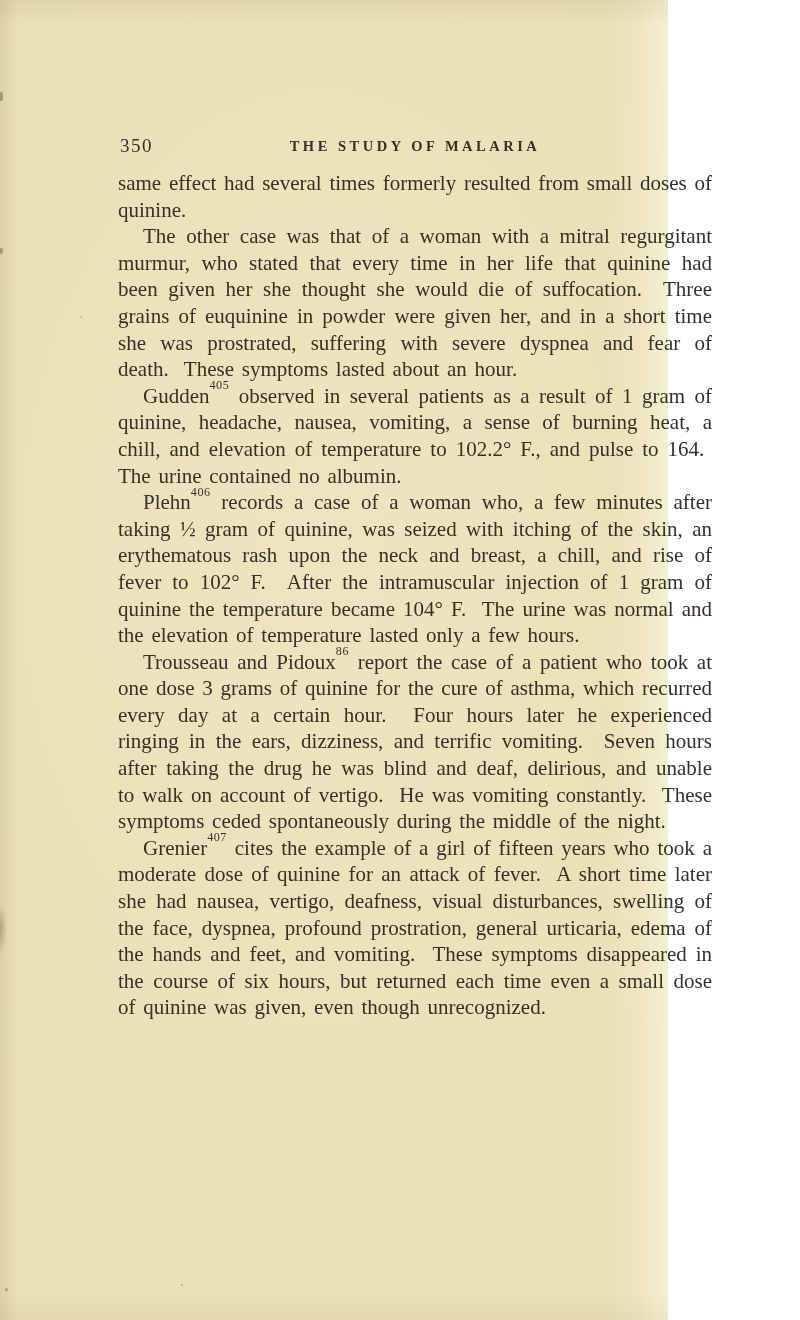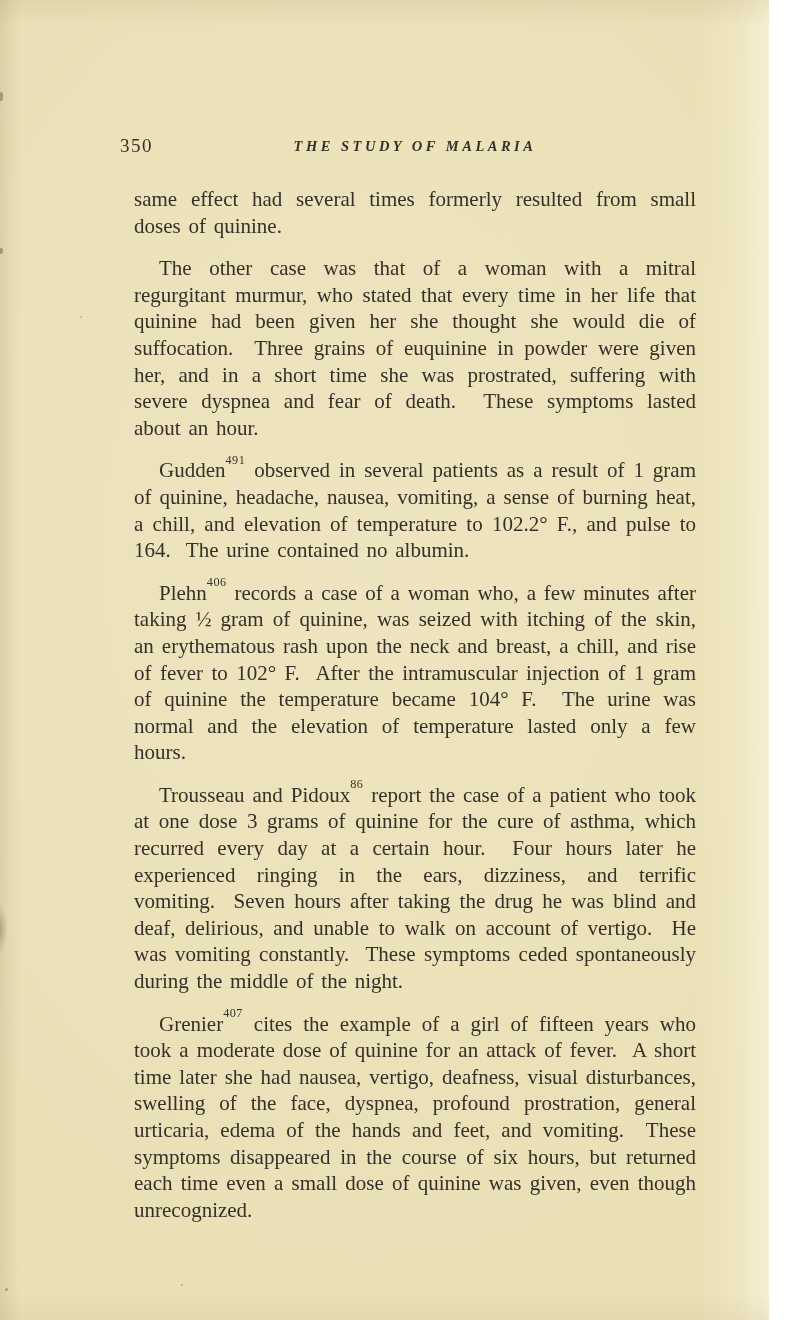--- a/index.html
+++ b/index.html
@@ -5,21 +5,21 @@
   html, body {
     margin: 0;
     padding: 0;
     width: 800px;
     height: 1320px;
     overflow: hidden;
     font-family: "Liberation Serif", "DejaVu Serif", serif;
   }
   .page {
     position: relative;
-    width: 769px;
+    width: 668px;
     height: 1320px;
     background-color: #eae0b6;
     background-image:
       linear-gradient(180deg, rgba(135,112,66,0.10) 0%, rgba(135,112,66,0) 2%),
       linear-gradient(0deg, rgba(135,112,66,0.07) 0%, rgba(135,112,66,0) 2%),
       linear-gradient(90deg, rgba(115,92,52,0.13) 0%, rgba(115,92,52,0) 2.5%,
                       rgba(115,92,52,0) 91%, rgba(244,238,206,0.45) 96%,
                       rgba(247,242,214,0.85) 100%),
       radial-gradient(ellipse 95% 75% at 48% 42%, rgba(255,252,238,0.18), rgba(0,0,0,0) 78%);
     color: #363028;
@@ -45,35 +45,34 @@
     left: 0;
     right: 0;
     top: 3px;
     text-align: center;
     font-size: 14.5px;
     line-height: 15px;
     font-weight: 700;
     letter-spacing: 3.5px;
     color: #35302a;
     white-space: nowrap;
-    font-style: italic;
   }
   .page-text {
     position: absolute;
     top: 170px;
     left: 118px;
     width: 594px;
     font-size: 21px;
     line-height: 26.6px;
     text-align: justify;
     word-spacing: 2.5px;
     color: #363028;
   }
   .page-text p {
-    margin: 16px;
+    margin: 0;
     padding: 0;
   }
   .page-text p.indent {
     text-indent: 25px;
   }
   .page-text sup {
     font-size: 58%;
     line-height: 0;
     position: relative;
     top: -0.45em;
@@ -111,21 +110,21 @@
 <div class="page">
 
   <div class="page-head">
     <span class="folio">350</span>
     <span class="running-title">THE STUDY OF MALARIA</span>
   </div>
 
   <div class="page-text">
       <p class="">same effect had several times formerly resulted from small doses of quinine.</p>
       <p class="indent">The other case was that of a woman with a mitral regurgitant murmur, who stated that every time in her life that quinine had been given her she thought she would die of suffocation.&nbsp; Three grains of euquinine in powder were given her, and in a short time she was prostrated, suffering with severe dyspnea and fear of death.&nbsp; These symptoms lasted about an hour.</p>
-      <p class="indent">Gudden<sup>491</sup> observed in several patients as a result of 1 gram of quinine, headache, nausea, vomiting, a sense of burning heat, a chill, and elevation of temperature to 102.2° F., and pulse to 164.&nbsp; The urine contained no albumin.</p>
+      <p class="indent">Gudden<sup>405</sup> observed in several patients as a result of 1 gram of quinine, headache, nausea, vomiting, a sense of burning heat, a chill, and elevation of temperature to 102.2° F., and pulse to 164.&nbsp; The urine contained no albumin.</p>
       <p class="indent">Plehn<sup>406</sup> records a case of a woman who, a few minutes after taking ½ gram of quinine, was seized with itching of the skin, an erythematous rash upon the neck and breast, a chill, and rise of fever to 102° F.&nbsp; After the intramuscular injection of 1 gram of quinine the temperature became 104° F.&nbsp; The urine was normal and the elevation of temperature lasted only a few hours.</p>
       <p class="indent">Trousseau and Pidoux<sup>86</sup> report the case of a patient who took at one dose 3 grams of quinine for the cure of asthma, which recurred every day at a certain hour.&nbsp; Four hours later he experienced ringing in the ears, dizziness, and terrific vomiting.&nbsp; Seven hours after taking the drug he was blind and deaf, delirious, and unable to walk on account of vertigo.&nbsp; He was vomiting constantly.&nbsp; These symptoms ceded spontaneously during the middle of the night.</p>
       <p class="indent">Grenier<sup>407</sup> cites the example of a girl of fifteen years who took a moderate dose of quinine for an attack of fever.&nbsp; A short time later she had nausea, vertigo, deafness, visual disturbances, swelling of the face, dyspnea, profound prostration, general urticaria, edema of the hands and feet, and vomiting.&nbsp; These symptoms disappeared in the course of six hours, but returned each time even a small dose of quinine was given, even though unrecognized.</p>
     </div>
 
   <span class="speck s1"></span>
   <span class="speck s2"></span>
   <span class="speck s3"></span>
   <span class="edge-smudge"></span>
   <span class="edge-nick n1"></span>

